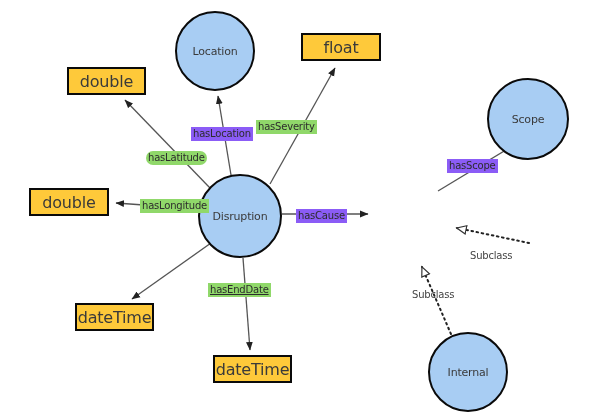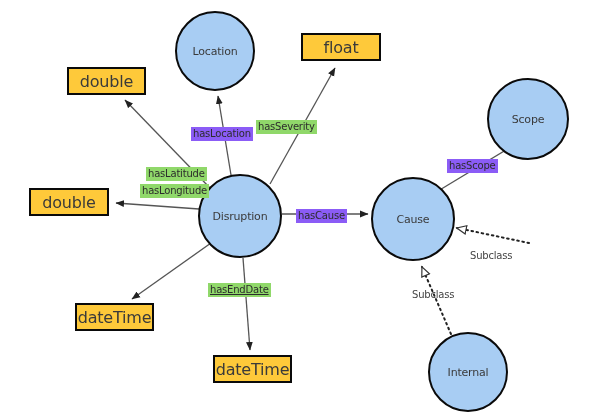--- a/index.html
+++ b/index.html
@@ -117,23 +117,20 @@
   </svg>
 
   <div class="class-node" style="left:151px; top:11px; width:80px; height:80px;">
     <span>Location</span>
   </div>
 
   <div class="class-node" style="left:174px; top:174px; width:84px; height:84px;">
     <span>Disruption</span>
   </div>
 
-  <div class="class-node" style="left:347px; top:177px; width:84px; height:84px;">
-    <span>Cause</span>
-  </div>
 
   <div class="class-node" style="left:463px; top:78px; width:82px; height:82px;text-align:center;">
     <span>Scope</span>
   </div>
 
 
   <div class="class-node" style="left:404px; top:332px; width:80px; height:80px;">
     <span>Internal</span>
   </div>
 
@@ -154,23 +151,23 @@
   </div>
 
   <div class="datatype-node" style="left:189px; top:355px; width:79px; height:28px;">
     <span>dateTime</span>
   </div>
 
   <div class="edge-label object-prop" style="left:167px; top:127px;">hasLocation</div>
 
   <div class="edge-label data-prop" style="left:232px; top:120px;">hasSeverity</div>
 
-  <div class="edge-label data-prop" style="left:122px; top:167px;">hasLatitude</div>
+  <div class="edge-label data-prop" style="left:122px; top:151px;border-radius:7px;">hasLatitude</div>
 
-  <div class="edge-label data-prop" style="left:116px; top:184px;">hasLongitude</div>
+  <div class="edge-label data-prop" style="left:116px; top:199px;">hasLongitude</div>
 
 
   <div class="edge-label data-prop" style="left:184px; top:283px;text-decoration:underline;">hasEndDate</div>
 
   <div class="edge-label object-prop" style="left:272px; top:209px;">hasCause</div>
 
   <div class="edge-label object-prop" style="left:423px; top:159px;">hasScope</div>
 
   <div class="edge-label plain" style="left:444px; top:249px;">Subclass</div>
 

